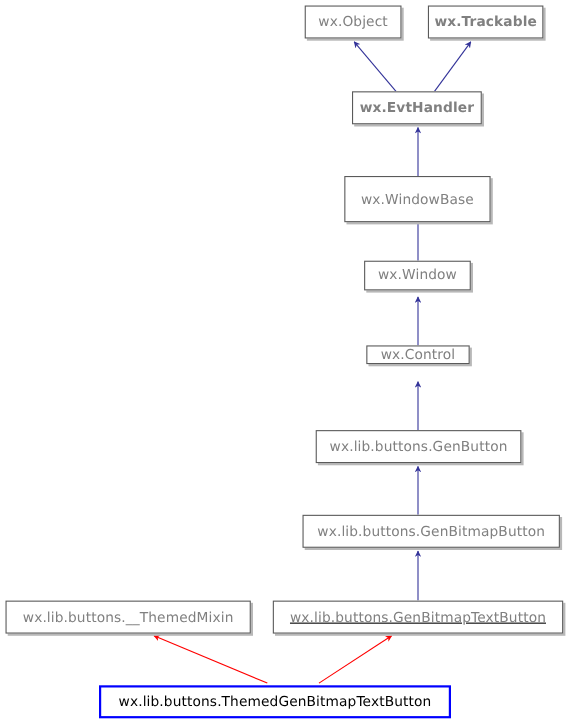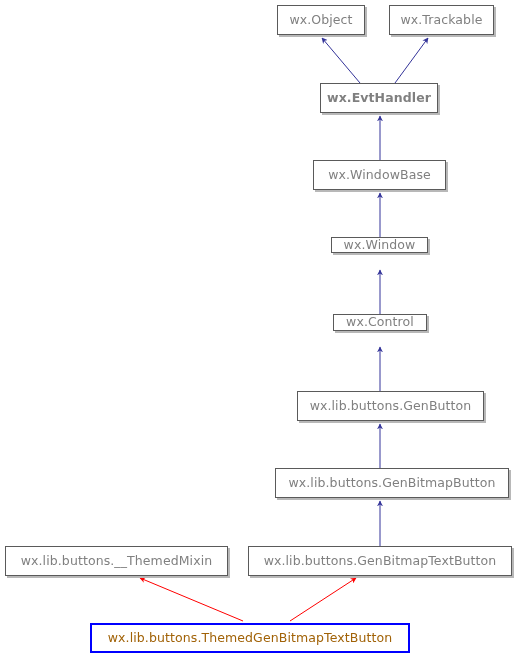--- a/index.html
+++ b/index.html
@@ -42,21 +42,21 @@
     font-size: 12.5px;
     line-height: 1;
     letter-spacing: 0.1px;
   }
   .node.current {
     border: 2px solid #0000ff;
     box-shadow: none;
     background: #ffffff;
   }
   .node.current .node-label {
-    color: #a16207;
+    color: #000000;
     font-size: 12.5px;
   }
 </style>
 </head>
 <body>
 
 <div id="diagram">
   <svg id="edges" viewBox="0 0 517 659" width="517" height="659" xmlns="http://www.w3.org/2000/svg">
     <defs>
       <marker id="arrow-blue" viewBox="0 0 10 10" refX="9" refY="5" markerWidth="6" markerHeight="6" orient="auto-start-reverse">
@@ -76,44 +76,44 @@
         <line x1="380" y1="468" x2="380" y2="424" stroke="#333399" stroke-width="1" marker-end="url(#arrow-blue)"></line>
         <line x1="380" y1="546" x2="380" y2="501" stroke="#333399" stroke-width="1" marker-end="url(#arrow-blue)"></line>
         <line x1="243" y1="621" x2="140" y2="578" stroke="#ff0000" stroke-width="1" marker-end="url(#arrow-red)"></line>
         <line x1="290" y1="621" x2="356" y2="578" stroke="#ff0000" stroke-width="1" marker-end="url(#arrow-red)"></line>
       </g>
   </svg>
   <div id="node-layer">
       <div class="node" style="left: 277px; top: 5px; width: 88px; height: 30px;">
         <span class="node-label">wx.Object</span>
       </div>
-      <div class="node" style="left: 389px; top: 5px; width: 105px; height: 30px;">
+      <div class="node" style="left: 389px; top: 5px; width: 105px; height: 30px; font-weight: bold;">
         <span class="node-label">wx.Trackable</span>
       </div>
       <div class="node" style="left: 320px; top: 83px; width: 118px; height: 30px; font-weight: bold;">
         <span class="node-label">wx.EvtHandler</span>
       </div>
-      <div class="node" style="left: 313px; top: 160px; width: 133px; height: 30px;">
+      <div class="node" style="left: 313px; top: 160px; width: 133px; height: 42px;">
         <span class="node-label">wx.WindowBase</span>
       </div>
-      <div class="node" style="left: 331px; top: 237px; width: 97px; height: 16px;">
+      <div class="node" style="left: 331px; top: 237px; width: 97px; height: 27px;">
         <span class="node-label">wx.Window</span>
       </div>
       <div class="node" style="left: 333px; top: 314px; width: 94px; height: 17px;">
         <span class="node-label">wx.Control</span>
       </div>
-      <div class="node" style="left: 297px; top: 391px; width: 187px; height: 30px;">
+      <div class="node" style="left: 287px; top: 391px; width: 187px; height: 30px;">
         <span class="node-label">wx.lib.buttons.GenButton</span>
       </div>
       <div class="node" style="left: 263px; top: 468px; width: 234px; height: 30px; margin-left: 12px;">
         <span class="node-label">wx.lib.buttons.GenBitmapButton</span>
       </div>
       <div class="node" style="left: 5px; top: 546px; width: 223px; height: 30px;">
         <span class="node-label">wx.lib.buttons.__ThemedMixin</span>
       </div>
-      <div class="node" style="left: 248px; top: 546px; width: 264px; height: 30px;">
+      <div class="node" style="left: 248px; top: 546px; width: 264px; height: 30px; text-decoration: underline;">
         <span class="node-label">wx.lib.buttons.GenBitmapTextButton</span>
       </div>
       <div class="node current" style="left: 90px; top: 623px; width: 320px; height: 30px;">
         <span class="node-label">wx.lib.buttons.ThemedGenBitmapTextButton</span>
       </div>
     </div>
 </div>
 
 </body></html>

